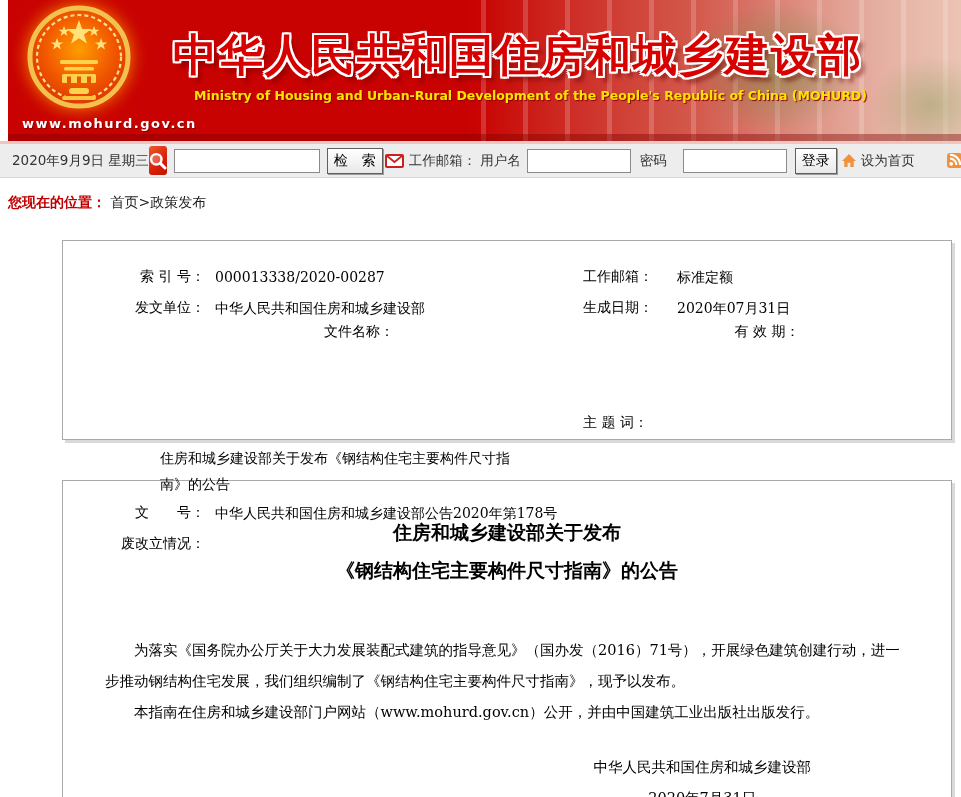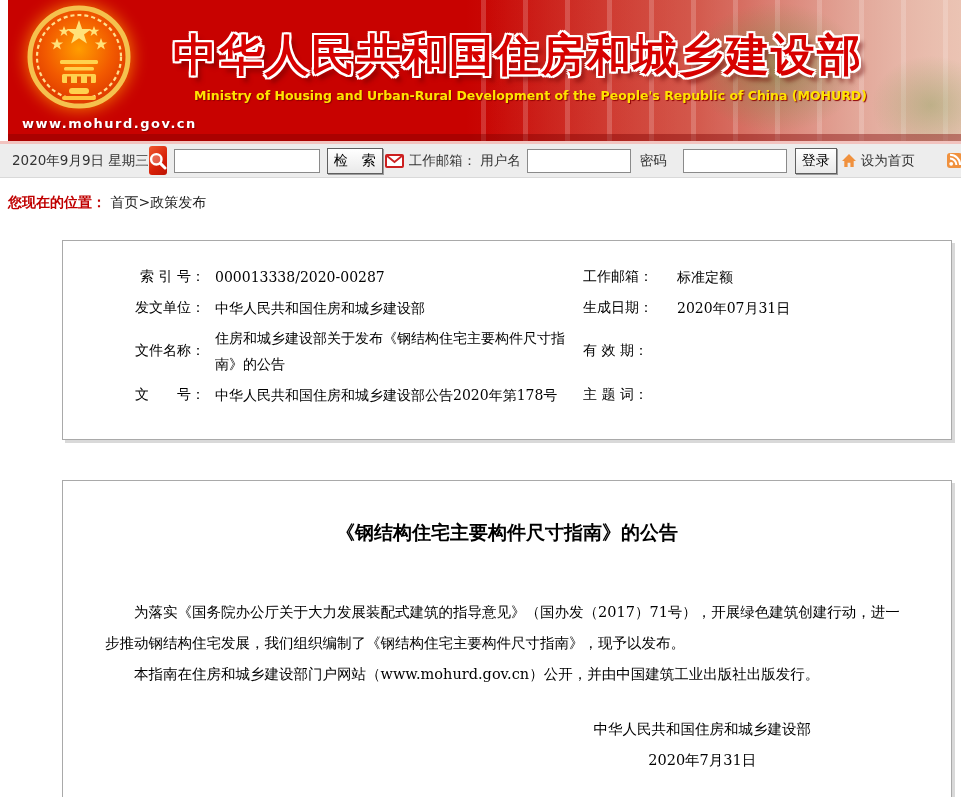--- a/index.html
+++ b/index.html
@@ -114,21 +114,21 @@
     width: 890px; margin-left: 62px;
     border: 1px solid #a9a9a9;
     background: #fff;
     box-shadow: 3px 3px 0 #d9d9d9;
     font-family: "DejaVu Serif", serif;
   }
   .meta-panel { margin-top: 22px; height: 200px; padding: 20px 0 0 20px; display: flex; }
   .meta-left { width: 500px; }
   .meta-right { flex: 1; }
   .meta-row { display: flex; align-items: center; min-height: 31px; font-size: 14px; color: #000; }
-  .meta-row.tall { min-height: 56px; }
+  .meta-row.tall { min-height: 56px; flex-direction: column; }
   .meta-label { display: inline-block; width: 122px; text-align: right; white-space: pre; flex: 0 0 122px; }
   .meta-label-r { display: inline-block; white-space: pre; flex: 0 0 84px; }
   .meta-value { margin-left: 10px; line-height: 26px; max-width: 356px; }
 
   .article-panel { margin-top: 40px; height: 540px; padding-top: 32px; }
   .art-title {
     text-align: center; font-weight: bold; font-size: 19px;
     line-height: 38px; color: #000;
   }
   .art-body { margin: 46px 50px 0 42px; font-size: 14.5px; line-height: 31px; color: #000; }
@@ -248,20 +248,24 @@
       <span class="meta-value">中华人民共和国住房和城乡建设部</span>
     </div>
     <div class="meta-row tall">
       <span class="meta-label">文件名称：</span>
       <span class="meta-value">住房和城乡建设部关于发布《钢结构住宅主要构件尺寸指南》的公告</span>
     </div>
     <div class="meta-row">
       <span class="meta-label">文　　号：</span>
       <span class="meta-value">中华人民共和国住房和城乡建设部公告2020年第178号</span>
     </div>
+    <div class="meta-row">
+      <span class="meta-label">废改立情况：</span>
+      <span class="meta-value"></span>
+    </div>
   </div>
   <div class="meta-right">
     <div class="meta-row">
       <span class="meta-label-r">工作邮箱：</span>
       <span class="meta-value">标准定额</span>
     </div>
     <div class="meta-row">
       <span class="meta-label-r">生成日期：</span>
       <span class="meta-value">2020年07月31日</span>
     </div>
@@ -271,23 +275,24 @@
     </div>
     <div class="meta-row">
       <span class="meta-label-r">主 题 词：</span>
       <span class="meta-value"></span>
     </div>
   </div>
 </div>
 
 <div class="panel article-panel">
   <div class="art-title">
+    <div>住房和城乡建设部关于发布</div>
     <div>《钢结构住宅主要构件尺寸指南》的公告</div>
   </div>
   <div class="art-body">
-    <p>为落实《国务院办公厅关于大力发展装配式建筑的指导意见》（国办发（2017）71号），开展绿色建筑创建行动，进一步推动钢结构住宅发展，我们组织编制了《钢结构住宅主要构件尺寸指南》，现予以发布。</p>
+    <p>为落实《国务院办公厅关于大力发展装配式建筑的指导意见》（国办发（2016）71号），开展绿色建筑创建行动，进一步推动钢结构住宅发展，我们组织编制了《钢结构住宅主要构件尺寸指南》，现予以发布。</p>
     <p>本指南在住房和城乡建设部门户网站（www.mohurd.gov.cn）公开，并由中国建筑工业出版社出版发行。</p>
   </div>
   <div class="signature-block">
     <div>中华人民共和国住房和城乡建设部</div>
     <div>2020年7月31日</div>
   </div>
 </div>
 
 </body></html>

